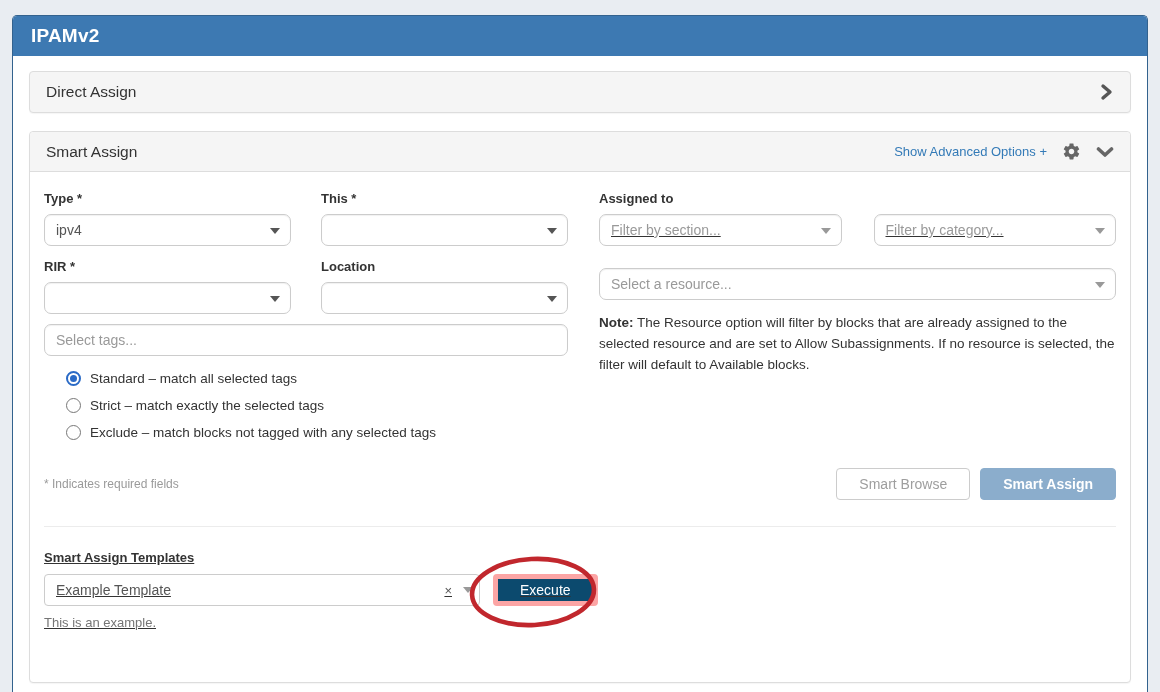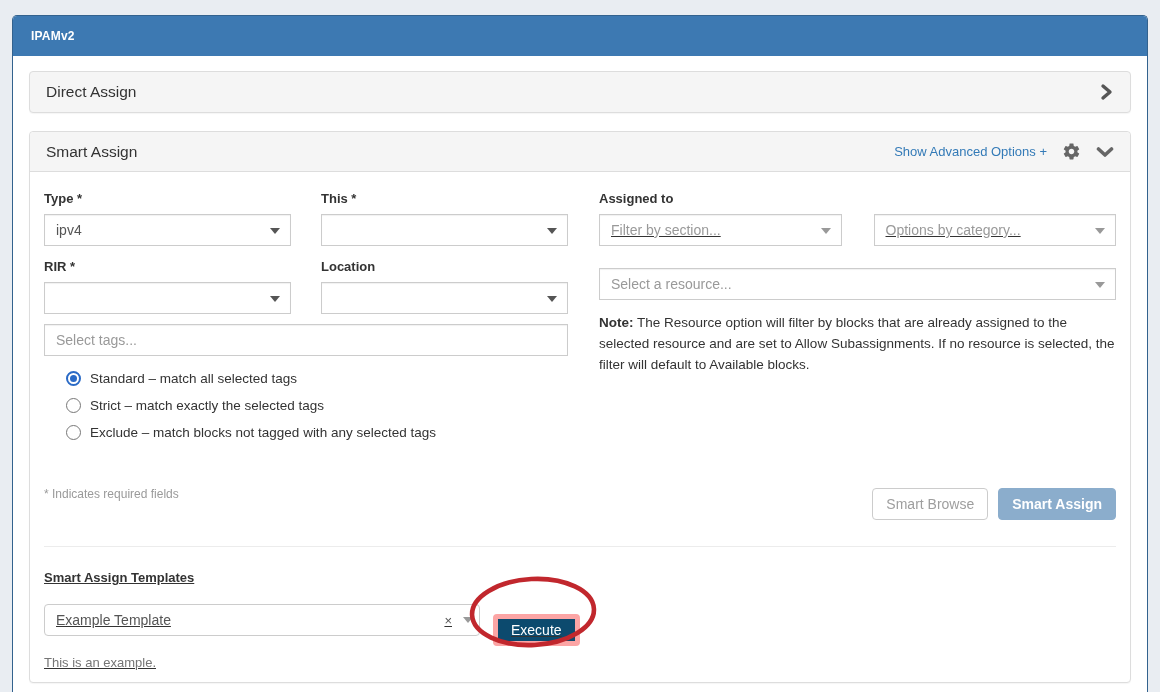--- a/index.html
+++ b/index.html
@@ -13,21 +13,21 @@
   }
   .window {
     position:absolute; left:12px; top:15px; width:1136px; height:677px;
     background:#fff;
     border:1px solid #33628e; border-bottom:none;
     border-radius:5px 5px 0 0;
   }
   .app-header {
     height:40px; background:#3d79b2; border-radius:4px 4px 0 0;
     display:flex; align-items:center; padding:0 18px;
-    color:#fff; font-size:12px; font-weight:bold; letter-spacing:.2px;
+    color:#fff; font-size:19px; font-weight:bold; letter-spacing:.2px;
   }
   .app-body { padding:15px 16px 0; }
 
   .panel { border:1px solid #ddd; border-radius:4px; background:#fff; box-shadow:0 1px 1px rgba(0,0,0,.04); }
 
   
   .direct-panel {
     height:42px; background:#f5f5f5;
     display:flex; align-items:center; justify-content:space-between;
     padding:0 16px; cursor:pointer;
@@ -50,21 +50,21 @@
 
   .form-grid { display:flex; }
   .col-left { width:524px; flex:none; }
   .col-right { flex:1; margin-left:31px; min-width:0; }
 
   .field-row { display:flex; gap:30px; }
   .field { flex:1; min-width:0; }
   .f-label { display:block; font-size:13px; font-weight:bold; color:#333; margin:3px 0 8px; }
 
   .select, .text-input {
-    height:32px; border:1px solid #ccc; border-radius:0; background:#fff;
+    height:32px; border:1px solid #ccc; border-radius:7px; background:#fff;
     display:flex; align-items:center; padding:0 24px 0 11px;
     font-size:14px; color:#555; position:relative; cursor:pointer;
     box-shadow:inset 0 1px 1px rgba(0,0,0,.06);
     white-space:nowrap; overflow:hidden;
   }
   .text-input { padding-right:11px; cursor:text; }
   .caret {
     position:absolute; right:10px; top:50%; margin-top:-2px;
     width:0; height:0;
     border-left:5px solid transparent; border-right:5px solid transparent;
@@ -85,24 +85,23 @@
     margin:-3.5px 0 0 -3.5px; border-radius:50%; background:#2a6ac6;
   }
 
   .note { font-size:13.5px; line-height:1.55; color:#333; margin-top:13px; }
   .note b { font-weight:bold; }
 
   .footer-row { display:flex; justify-content:space-between; align-items:center; margin-top:16px; }
   .required-note { font-size:12px; color:#9a9a9a; }
   .btn-group { display:flex; gap:10px; }
   .btn {
-    height:32px; border-radius:4px; font-size:14px; padding:0 13px;
+    height:32px; border-radius:4px; font-size:14px; padding:0 22px;
     display:inline-flex; align-items:center; cursor:pointer;
     font-family:"Liberation Sans", sans-serif;
-    margin-top:20px;
   }
   .btn-default { background:#fff; border:1px solid #ccc; color:#9e9e9e; }
   .btn-muted   { background:#8badcc; border:1px solid #8badcc; color:#fff; font-weight:bold; }
   .btn-primary { background:#0c4a6e; border:5px solid #fca5a5; color:#fff;text-align:right; }
 
   .divider { border:none; border-top:1px solid #ececec; margin:26px 0 0; }
 
   .tpl-section { margin-top:23px;text-decoration:underline; }
   .tpl-label { font-size:13px; font-weight:bold; color:#333; margin-bottom:9px; }
   .tpl-row { display:flex; align-items:center; position:relative; }
@@ -222,21 +221,21 @@
           </div>
 
           <div class="col-right">
             <label class="f-label">Assigned to</label>
             <div class="field-row" style="gap:32px;text-decoration:underline;">
               <div class="select field">
                 <span class="placeholder">Filter by section...</span>
                 <span class="caret" style="border-top-color:#999;"></span>
               </div>
               <div class="select field">
-                <span class="placeholder">Options by category...</span>
+                <span class="placeholder">Filter by category...</span>
                 <span class="caret" style="border-top-color:#999;"></span>
               </div>
             </div>
             <div class="select" style="margin-top:22px;">
               <span class="placeholder">Select a resource...</span>
               <span class="caret" style="border-top-color:#999;"></span>
             </div>
             <p class="note"><b>Note:</b><span> The Resource option will filter by blocks that are already assigned to the selected resource and are set to Allow Subassignments. If no resource is selected, the filter will default to Available blocks.</span></p>
           </div>
         </div>

